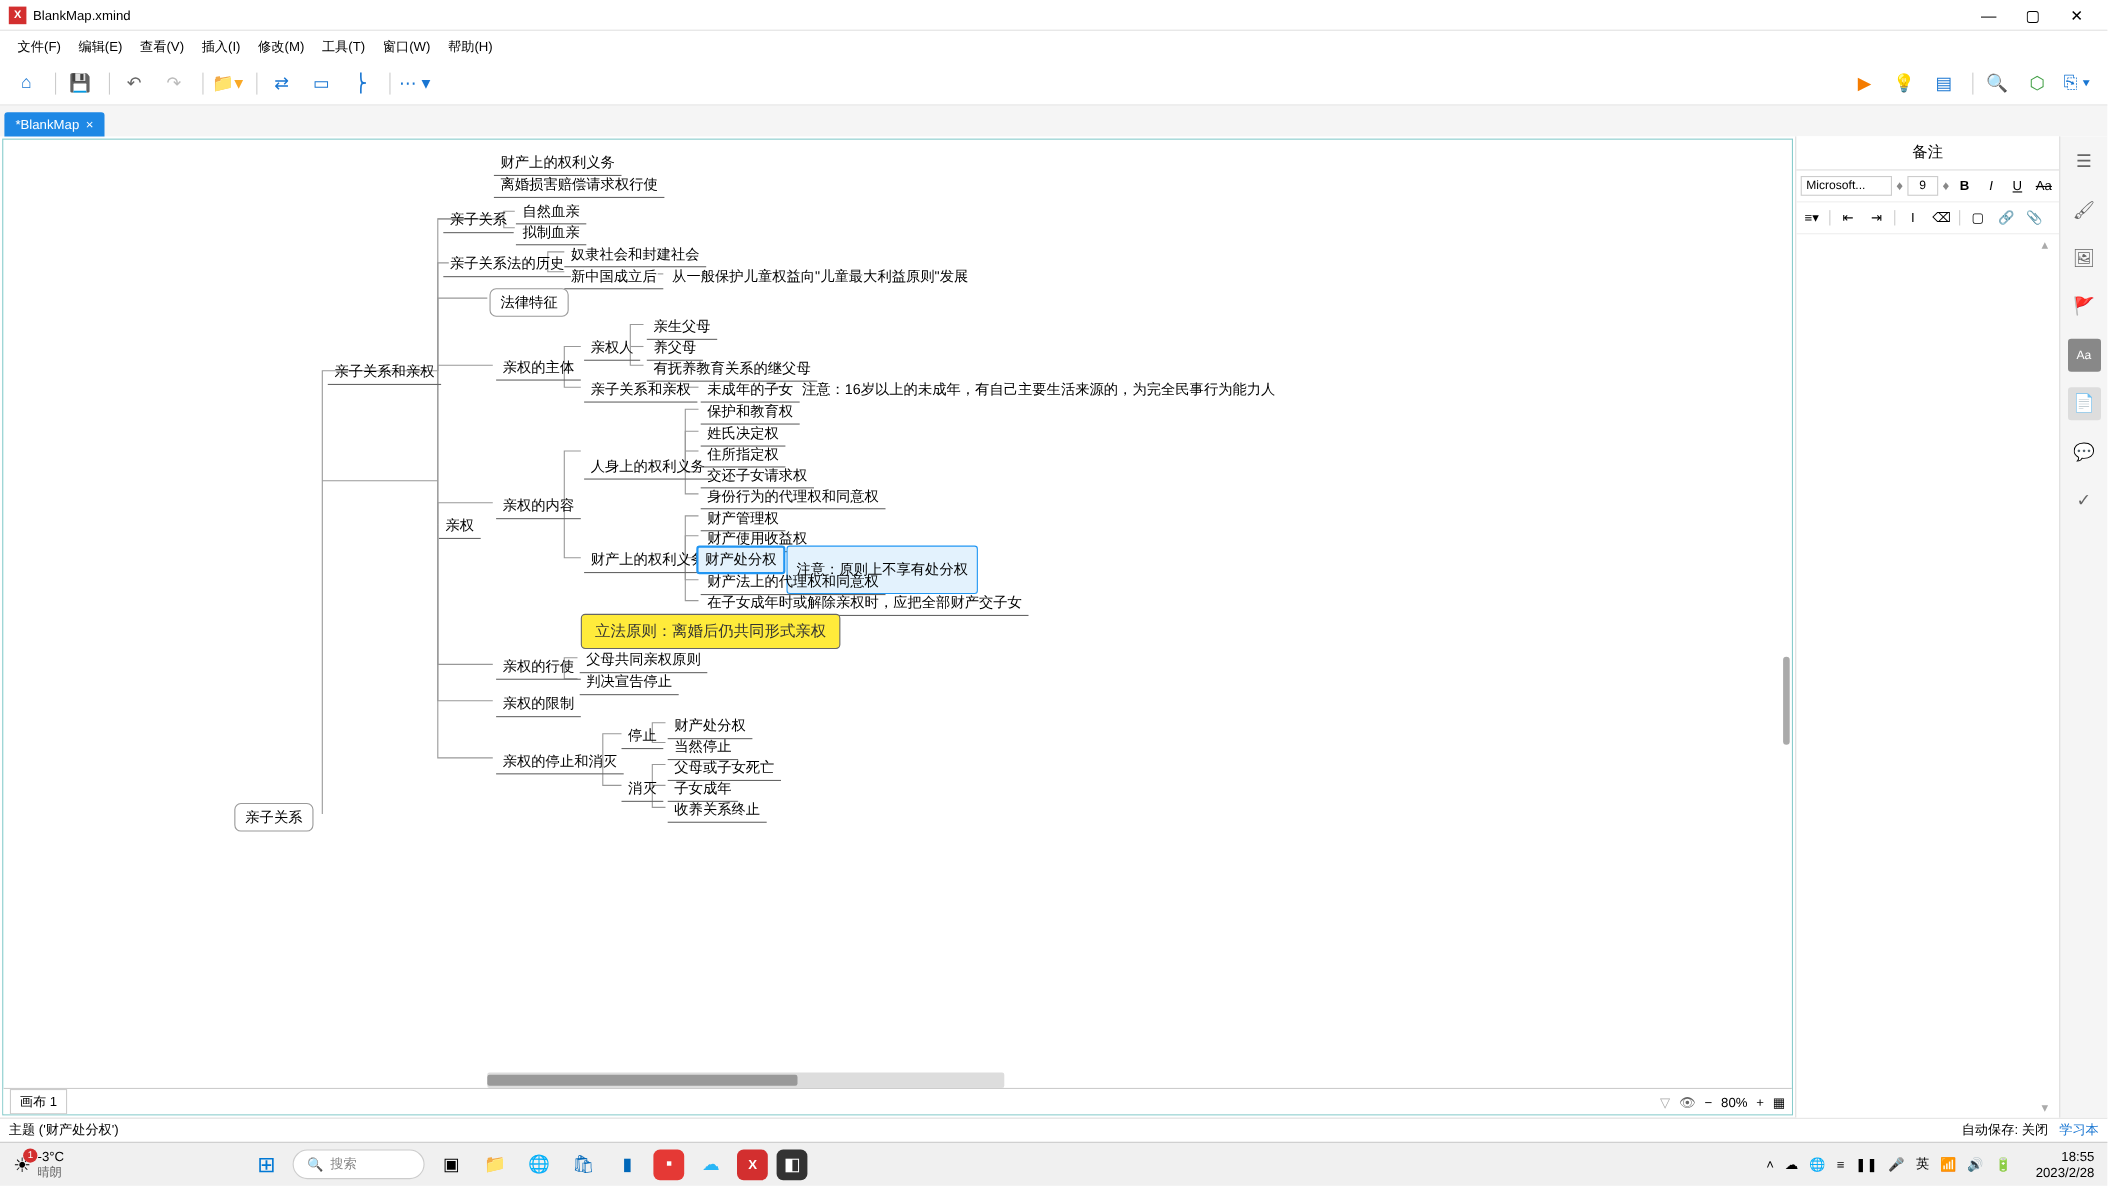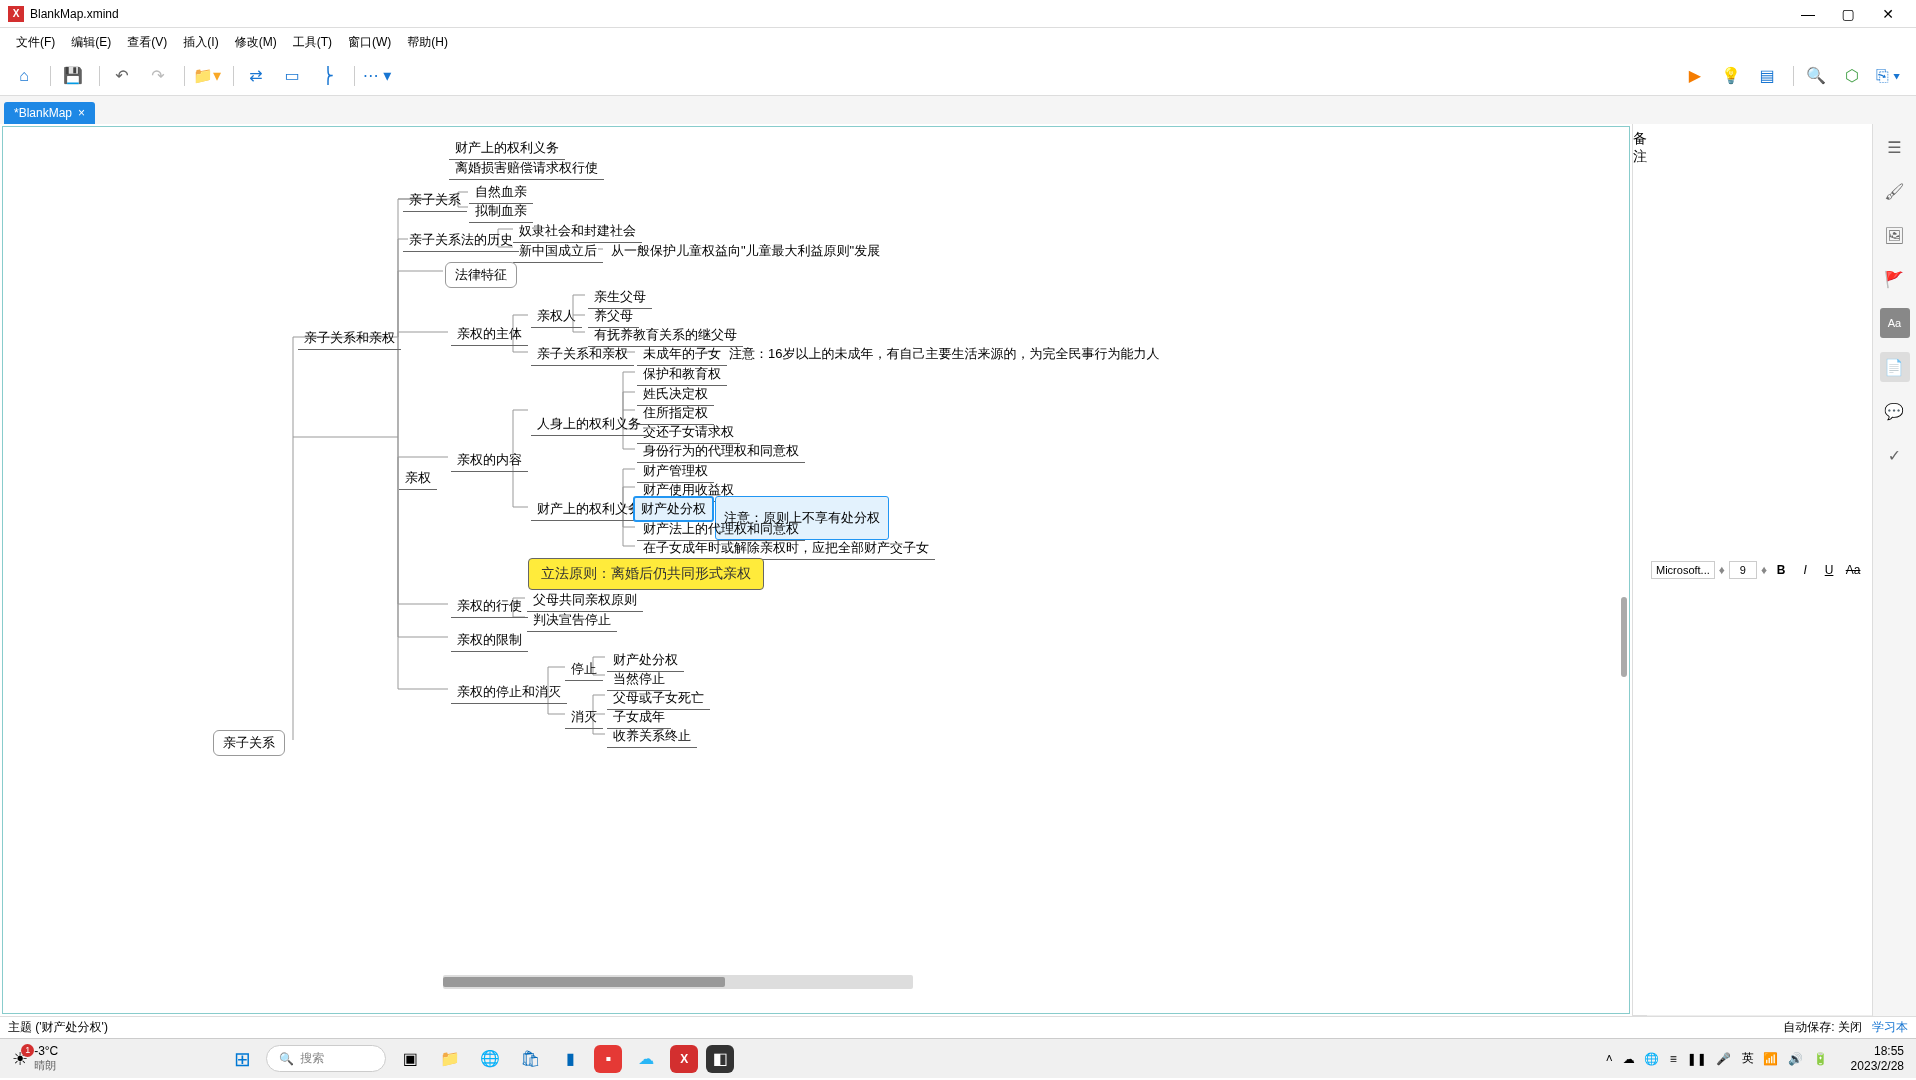--- a/index.html
+++ b/index.html
@@ -19,21 +19,21 @@
 .tab .close{font-size:12px;cursor:pointer}
 .workarea{display:flex;height:calc(100% - 28px - 28px - 40px - 28px - 24px - 40px)}
 .canvas{flex:1;position:relative;background:#fff;overflow:hidden;border:1px solid #8cc;margin:2px}
 .mindmap{position:absolute;left:0;top:0}
 .node{position:absolute;white-space:nowrap;padding:2px 6px;border-bottom:1px solid #666;font-size:13px}
 .node.selected{border:2px solid #2196f3;border-radius:3px;background:#e3f2fd}
 .node.rounded{border:1px solid #999;border-radius:6px;padding:3px 9px}
 .node.highlighted{background:#ffeb3b;border:1px solid #666;border-radius:4px;padding:6px 12px;font-size:14px;font-weight:500;color:#333}
 .note-annot{border:1px solid #2196f3;background:#e3f2fd;border-radius:3px;padding:12px 8px}
 svg.lines{position:absolute;top:0;left:0;pointer-events:none}
-.sidepanel{width:240px;background:#fff;border-left:1px solid #ddd;display:flex;flex-direction:row}
+.sidepanel{width:240px;background:#fff;border-left:1px solid #ddd;display:flex;flex-direction:column}
 .sidepanel h3{padding:6px 0;text-align:center;font-size:14px;font-weight:normal;border-bottom:1px solid #ddd}
 .sidepanel .fontrow{display:flex;align-items:center;padding:4px;gap:4px;border-bottom:1px solid #eee}
 .sidepanel .fontrow .sel{flex:1;border:1px solid #ccc;padding:2px 4px;font-size:11px;overflow:hidden;text-overflow:ellipsis}
 .sidepanel .fontrow .fbtn{width:20px;height:20px;display:flex;align-items:center;justify-content:center;cursor:pointer;font-size:12px}
 .sidepanel .fmtrow{display:flex;align-items:center;padding:4px;gap:6px;border-bottom:1px solid #eee}
 .sidepanel .fmtrow .fbtn{width:20px;height:20px;display:flex;align-items:center;justify-content:center;cursor:pointer;font-size:12px;border:1px solid transparent}
 .righttabs{width:44px;background:#f5f5f5;border-left:1px solid #ddd;display:flex;flex-direction:column;align-items:center;padding-top:8px;gap:14px}
 .righttabs .rtab{width:30px;height:30px;display:flex;align-items:center;justify-content:center;cursor:pointer;border-radius:3px;font-size:16px;color:#666}
 .righttabs .rtab.active{background:#ddd}
 .statusbar{height:22px;display:flex;align-items:center;padding:0 8px;background:#fff;border-top:1px solid #ddd;font-size:12px}
@@ -219,20 +219,30 @@
       <div class="node" style="left:604px;top:560px">父母或子女死亡</div>
       <div class="node" style="left:604px;top:579px">子女成年</div>
       <div class="node" style="left:604px;top:598px">收养关系终止</div>
     </div>
 
     <div class="hscroll">
         <div class="thumb"></div>
       </div>
     <div class="vscroll-indicator"></div>
 
+    <div class="sheet-tab-area">
+      <span style="border:1px solid #ccc;padding:2px 8px;background:#fff">画布 1</span>
+      <span class="spacer" style="flex:1"></span>
+      <span style="color:#aaa">▽</span>
+      <span style="color:#666">👁</span>
+      <span class="zbtn">−</span>
+      <span>80%</span>
+      <span class="zbtn">+</span>
+      <span class="zbtn">▦</span>
+    </div>
   </div>
 
   <div class="sidepanel">
     <h3>备注</h3>
     <div class="fontrow">
       <div class="sel">Microsoft...</div>
       <span style="color:#888">♦</span>
       <div class="sel" style="flex:0 0 28px;text-align:center">9</div>
       <span style="color:#888">♦</span>
       <div class="fbtn" style="font-weight:bold">B</div>

